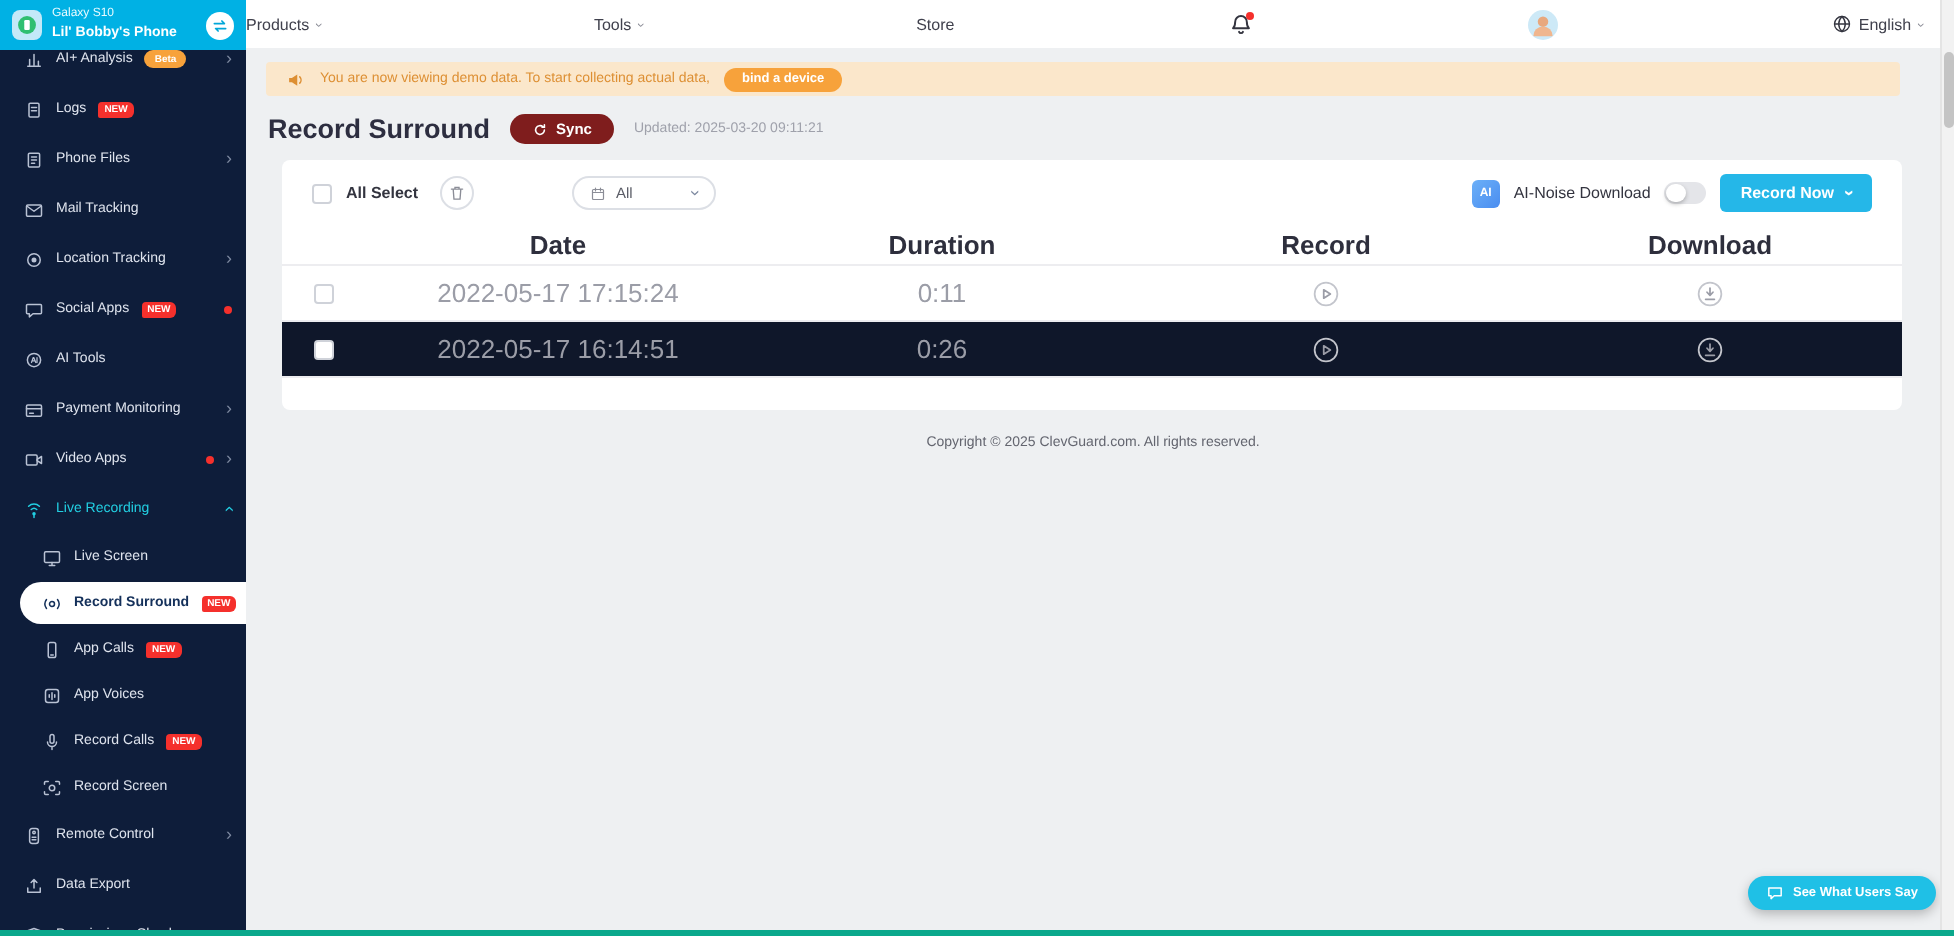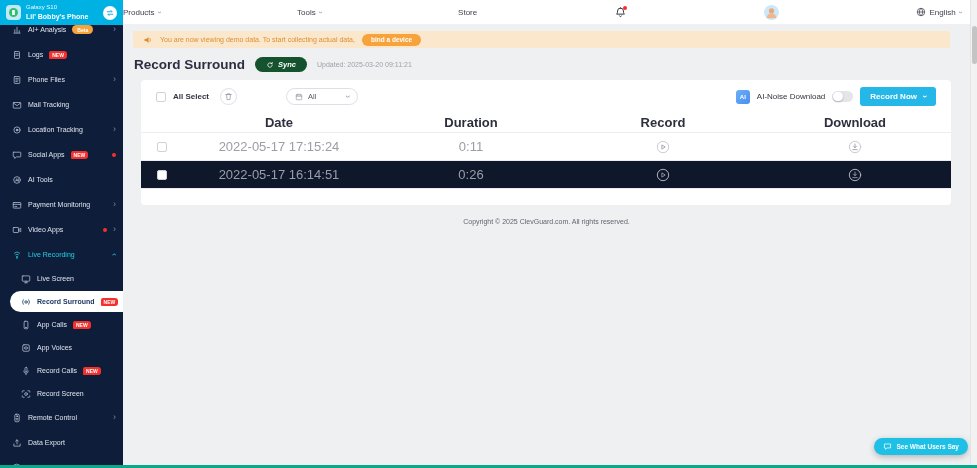--- a/index.html
+++ b/index.html
@@ -49,21 +49,21 @@
   .globe{width:10px;height:10px;color:#33343f;}
   .globe svg{width:10px;height:10px;}
   .content{position:absolute;top:24px;left:0;right:7px;bottom:0;}
   .banner{margin:7px 20px 0 10px;height:17px;background:var(--banner-bg);border-radius:2px;display:flex;align-items:center;gap:7px;padding:0 10px;}
   .banner-icon{width:10px;height:10px;color:var(--banner-text);display:flex;}
   .banner-icon svg{width:10px;height:10px;}
   .banner-text{font-size:7px;color:var(--banner-text);}
   .banner-btn{background:var(--badge-orange);color:#fff;font-size:6.5px;font-weight:bold;border:none;border-radius:9px;padding:2.5px 9px;cursor:pointer;}
   .title-row{display:flex;align-items:center;gap:10px;margin:9px 0 0 11px;}
   .page-title{font-size:13.5px;font-weight:bold;color:#2d2e40;}
-  .sync-btn{display:flex;align-items:center;gap:4px;background:#14532d;color:#fff;font-size:7.5px;font-weight:bold;border:none;border-radius:10px;padding:3px 11px;cursor:pointer;font-style:italic;}
+  .sync-btn{display:flex;align-items:center;gap:4px;background:#7f1d1d;color:#fff;font-size:7.5px;font-weight:bold;border:none;border-radius:10px;padding:3px 11px;cursor:pointer;}
   .sync-btn svg{width:8px;height:8px;}
   .updated{font-size:7px;color:#9fa1ab;}
   .card{margin:8px 19px 0 18px;background:#fff;border-radius:4px;padding-bottom:16px;}
   .toolbar{display:flex;align-items:center;height:33px;padding:12px 15px;gap:7px;}
   .checkbox{width:10px;height:10px;border:1px solid #cfd2d9;border-radius:2px;background:#fff;flex:0 0 10px;cursor:pointer;}
   .all-select{font-size:8px;font-weight:bold;color:#33343f;}
   .trash-btn{width:17px;height:17px;border:1px solid #dcdfe5;border-radius:50%;background:#fff;color:#8b8d97;display:flex;align-items:center;justify-content:center;margin-left:4px;cursor:pointer;}
   .trash-btn svg{width:9px;height:9px;}
   .filter{margin-left:42px;width:72px;height:17px;border:1px solid #dcdfe5;border-radius:9px;background:#fff;display:flex;align-items:center;gap:5px;padding:0 8px;font-size:7.5px;color:#5a5c66;cursor:pointer;}
   .filter svg{width:8px;height:8px;color:#8b8d97;}

